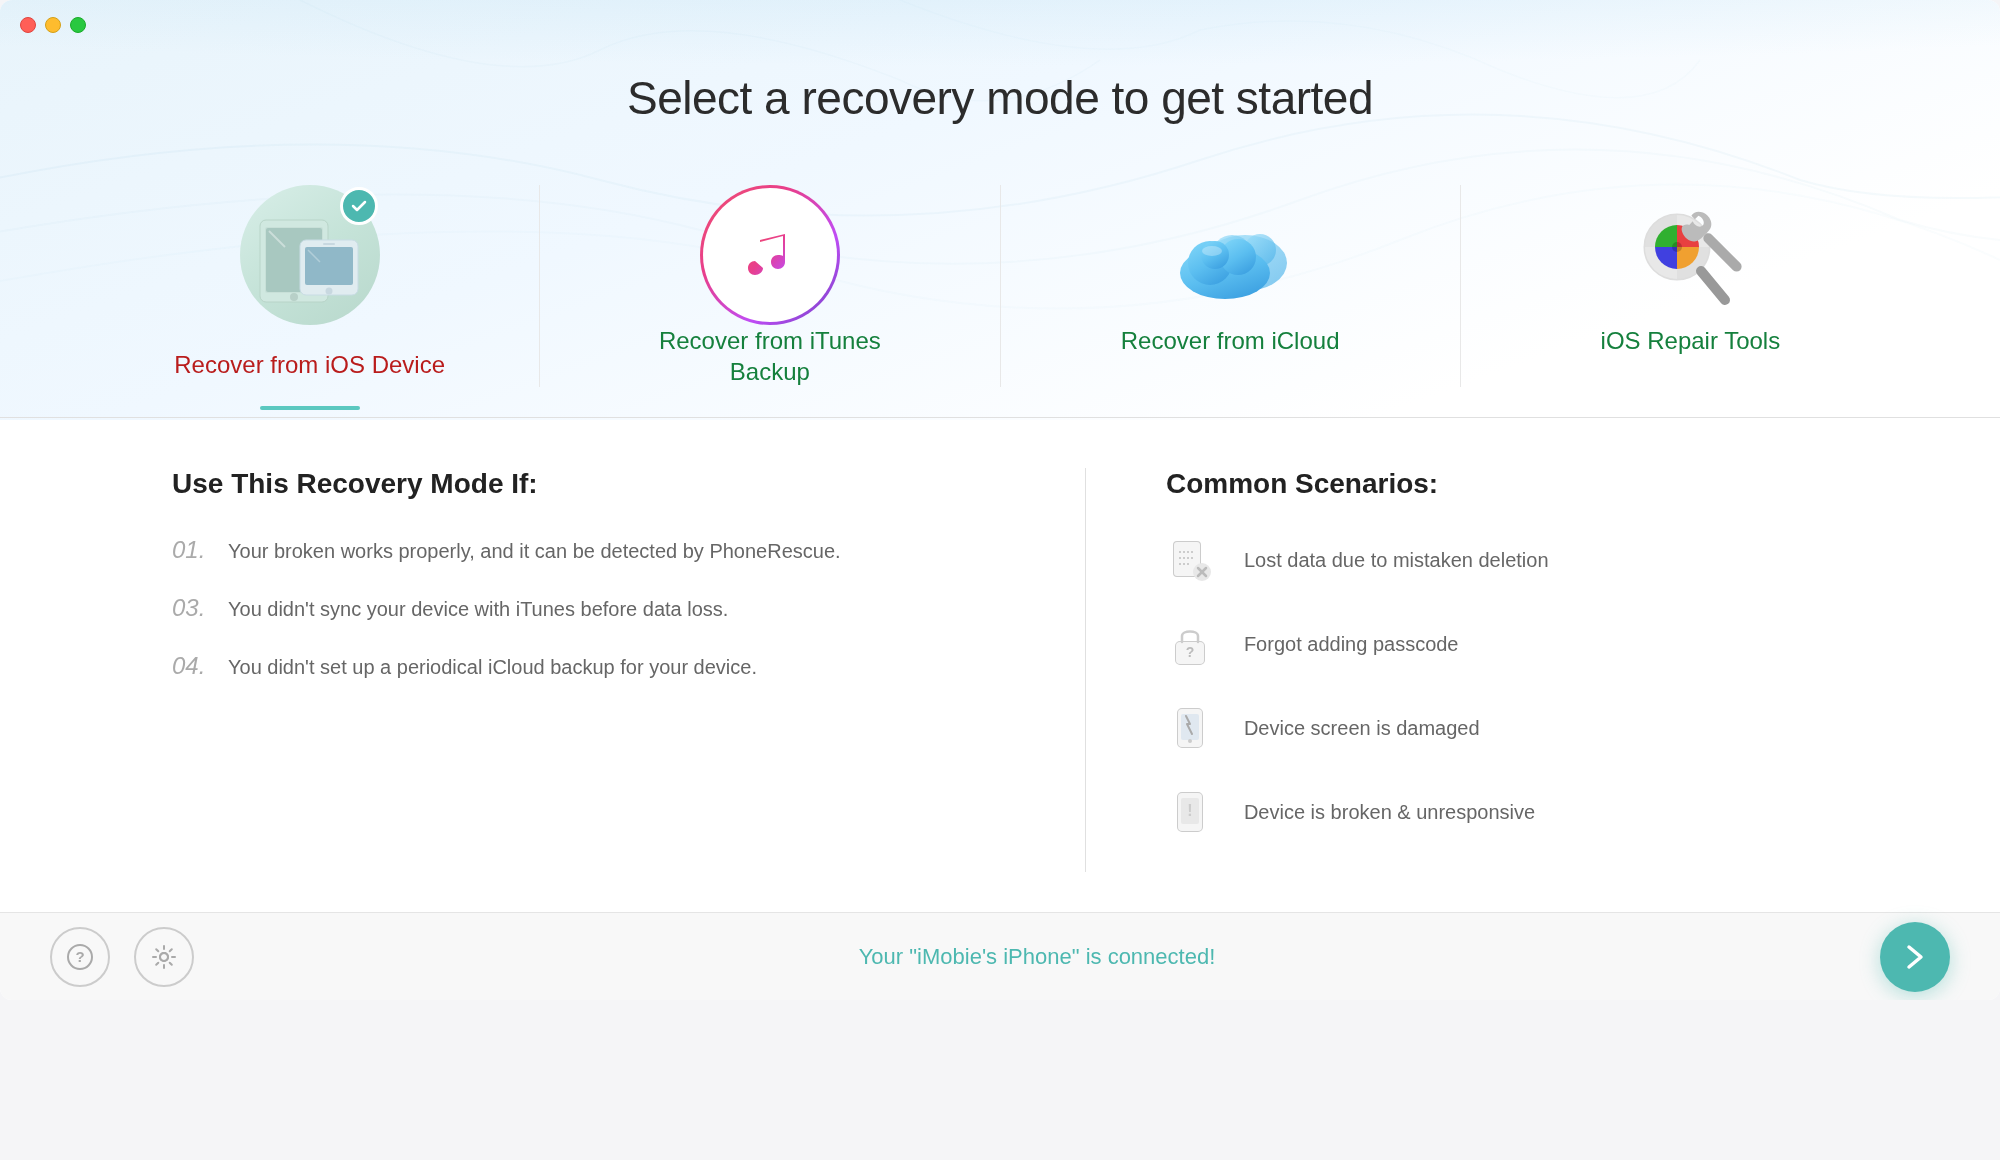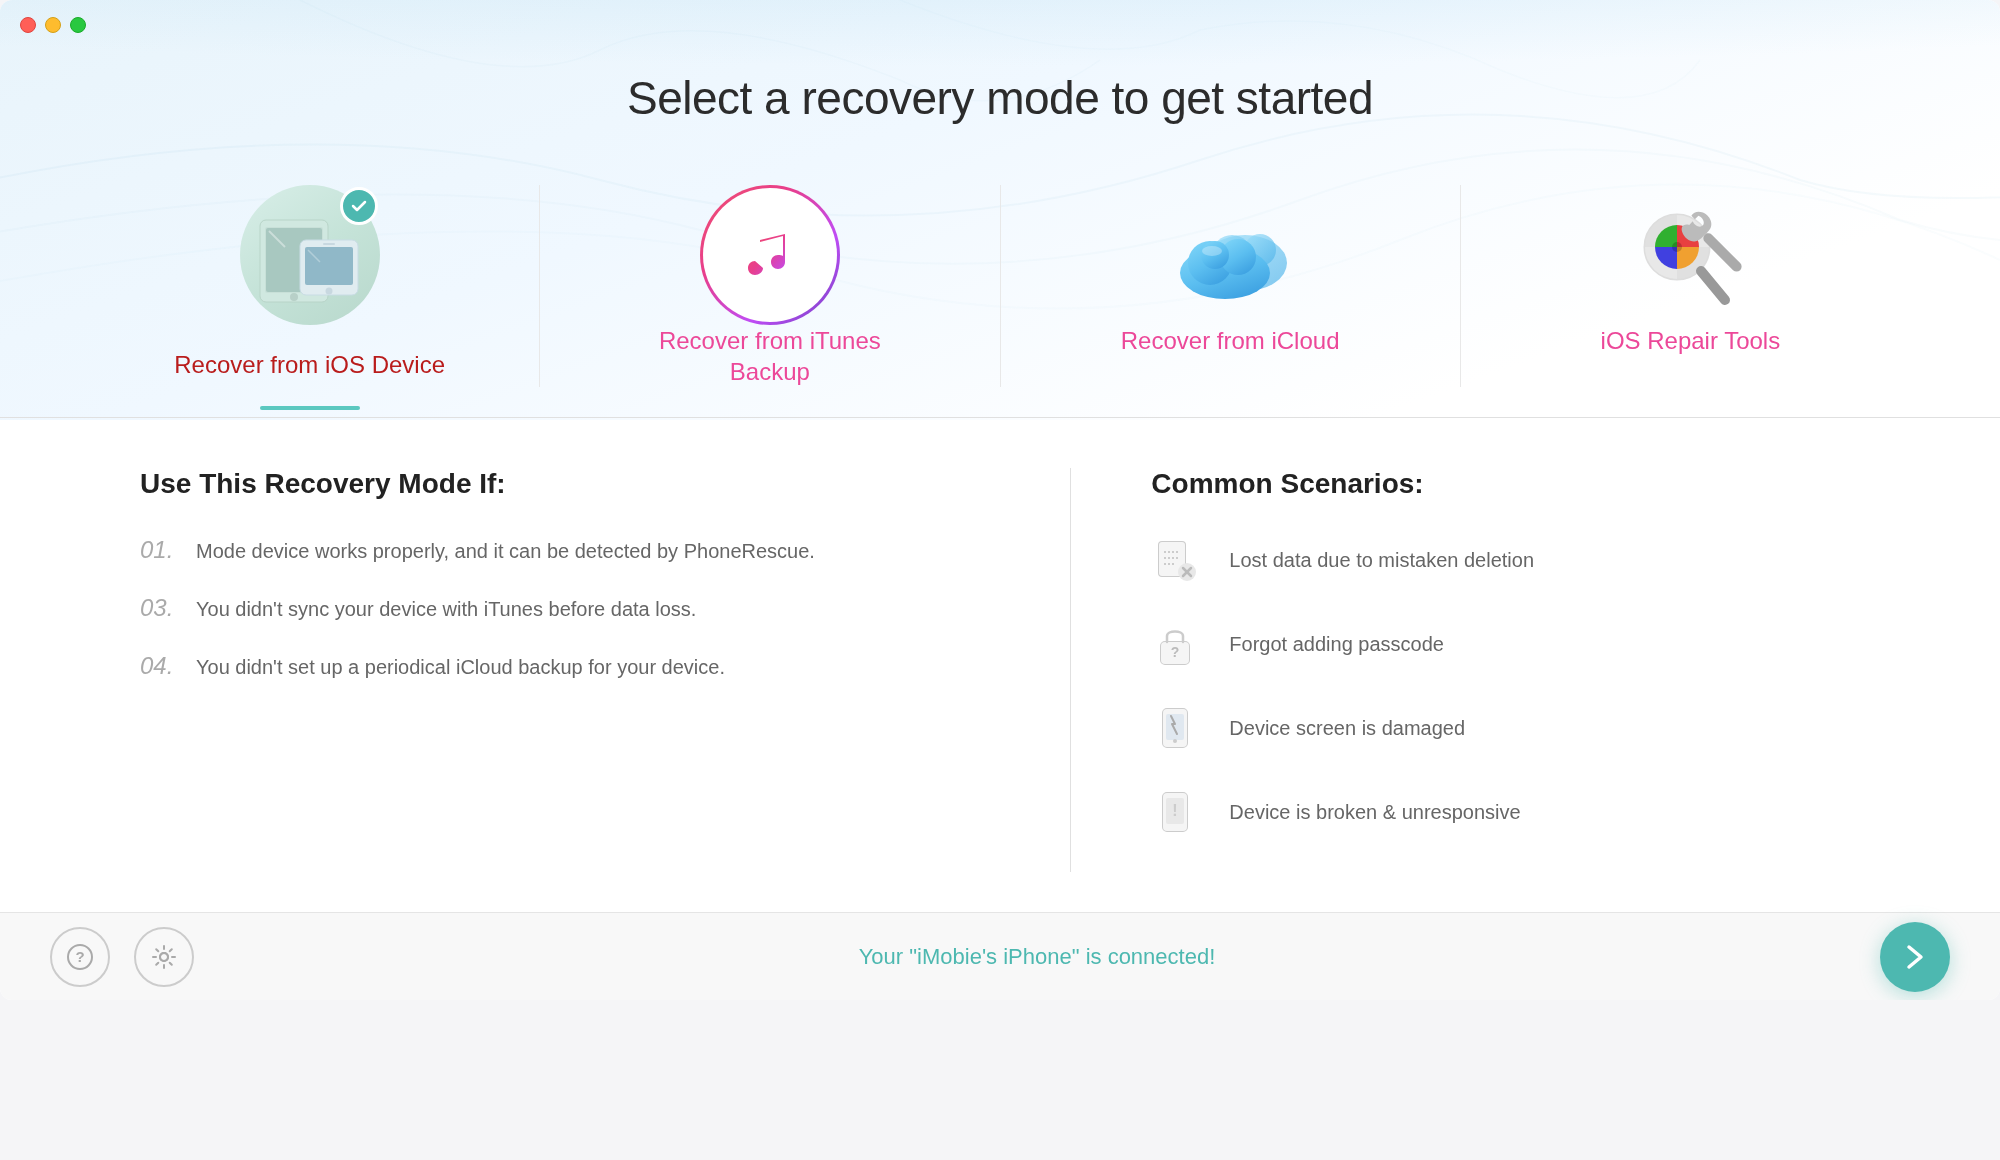--- a/index.html
+++ b/index.html
@@ -130,21 +130,21 @@
       margin-bottom: 24px;
       position: relative;
     }
 
     .mode-icon-wrapper.ios-device {
       background: linear-gradient(145deg, #d8eee8, #c5e3d8, #b8d8cc);
     }
 
     .mode-label {
       font-size: 24px;
-      color: #ec4899;
+      color: #15803d;
       text-align: center;
       line-height: 1.3;
       font-weight: 400;
     }
 
     .mode-item.active .mode-label {
       color: #b91c1c;
     }
 
     
@@ -186,20 +186,21 @@
       background: #e0e0e0;
       margin-top: 0;
     }
 
     
     .info-section {
       display: flex;
       flex: 1;
       padding: 50px 140px 40px 140px;
       gap: 80px;
+      margin-left: 32px;
     }
 
     .recovery-conditions {
       flex: 1.2;
     }
 
     .info-title {
       font-size: 28px;
       font-weight: 600;
       color: #222;
@@ -519,21 +520,21 @@
 
     <div class="divider-line"></div>
 
     <div class="info-section">
 
       <div class="recovery-conditions">
         <div class="info-title">Use This Recovery Mode If:</div>
         <ul class="condition-list">
           <li class="condition-item">
             <span class="condition-num">01.</span>
-            <span class="condition-text">Mode device works properly, and it can be detected by PhoneRescue.</span>
+            <span class="condition-text">Your broken works properly, and it can be detected by PhoneRescue.</span>
           </li>
           <li class="condition-item">
             <span class="condition-num">03.</span>
             <span class="condition-text">You didn't sync your device with iTunes before data loss.</span>
           </li>
           <li class="condition-item">
             <span class="condition-num">04.</span>
             <span class="condition-text">You didn't set up a periodical iCloud backup for your device.</span>
           </li>
         </ul>

